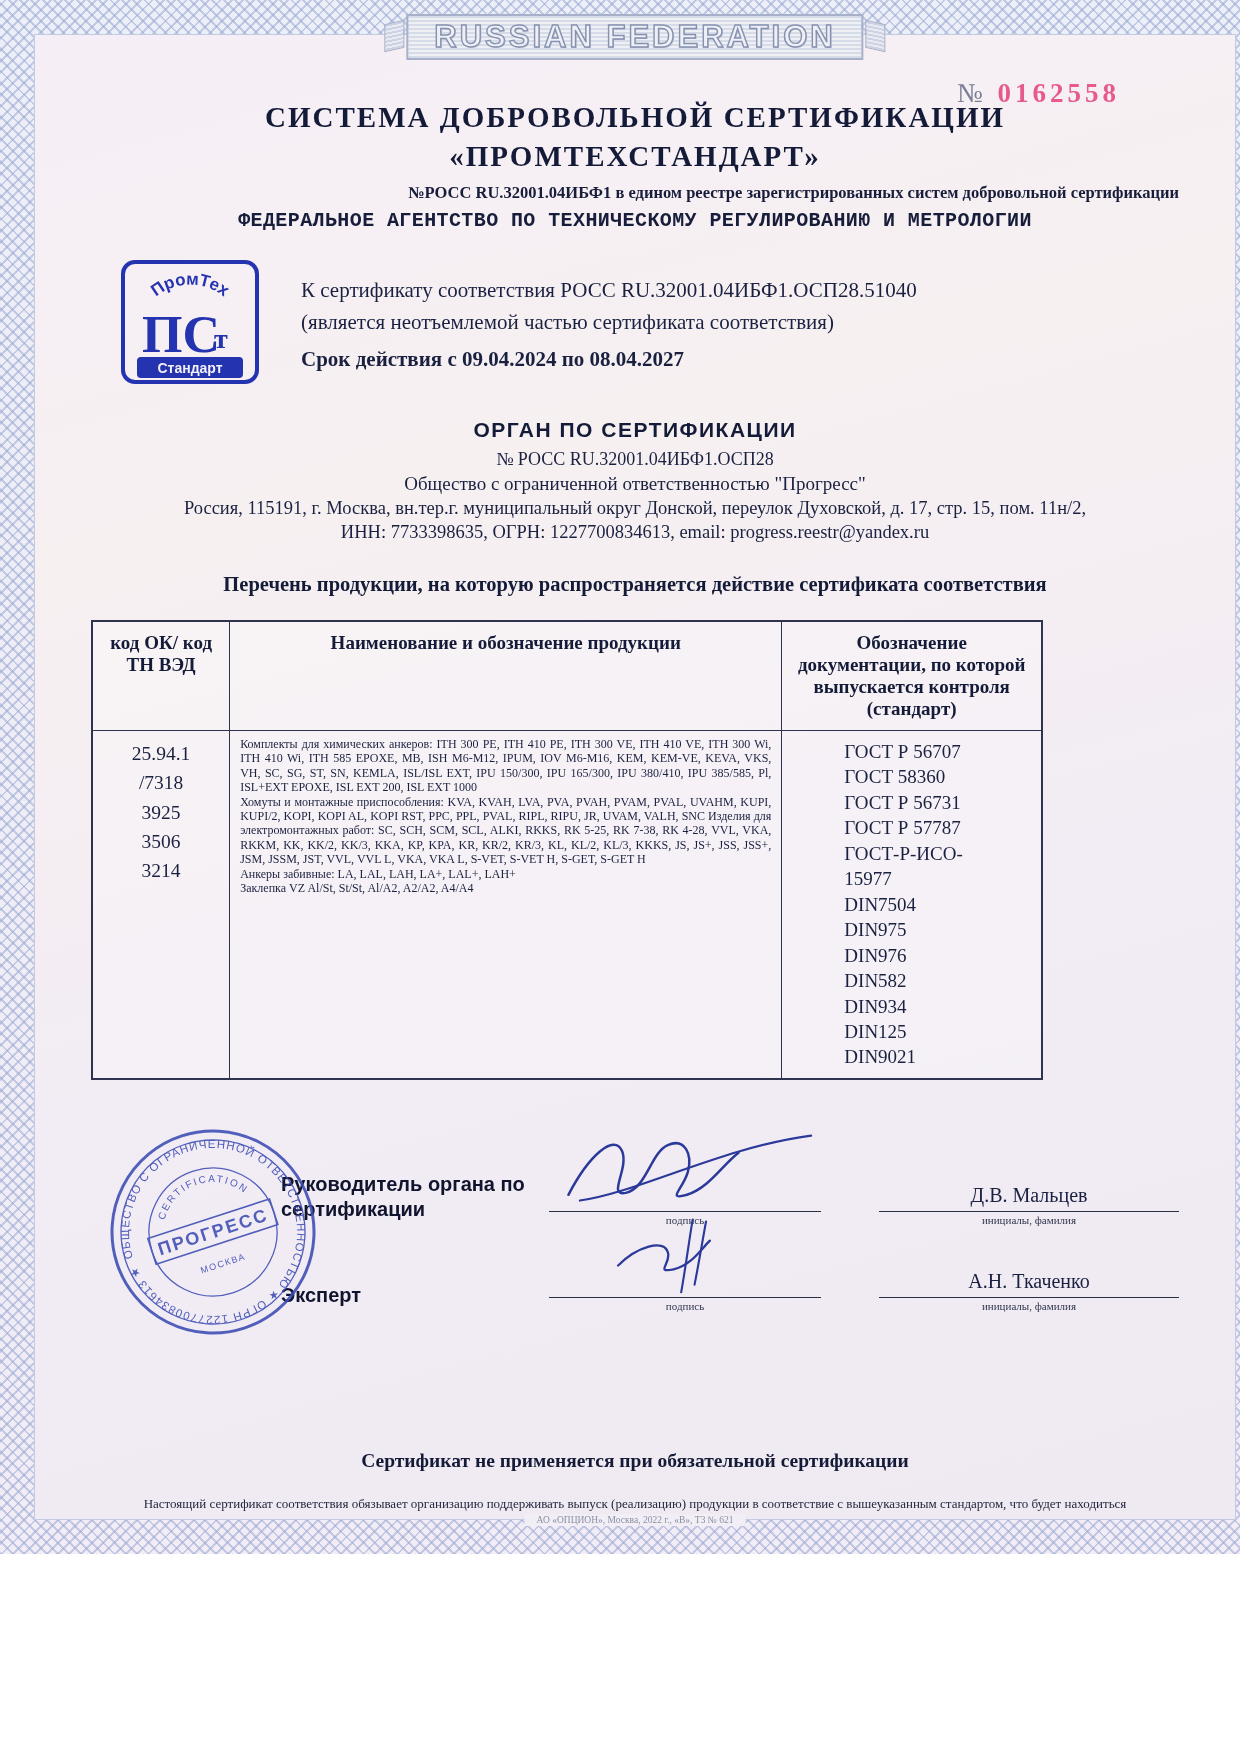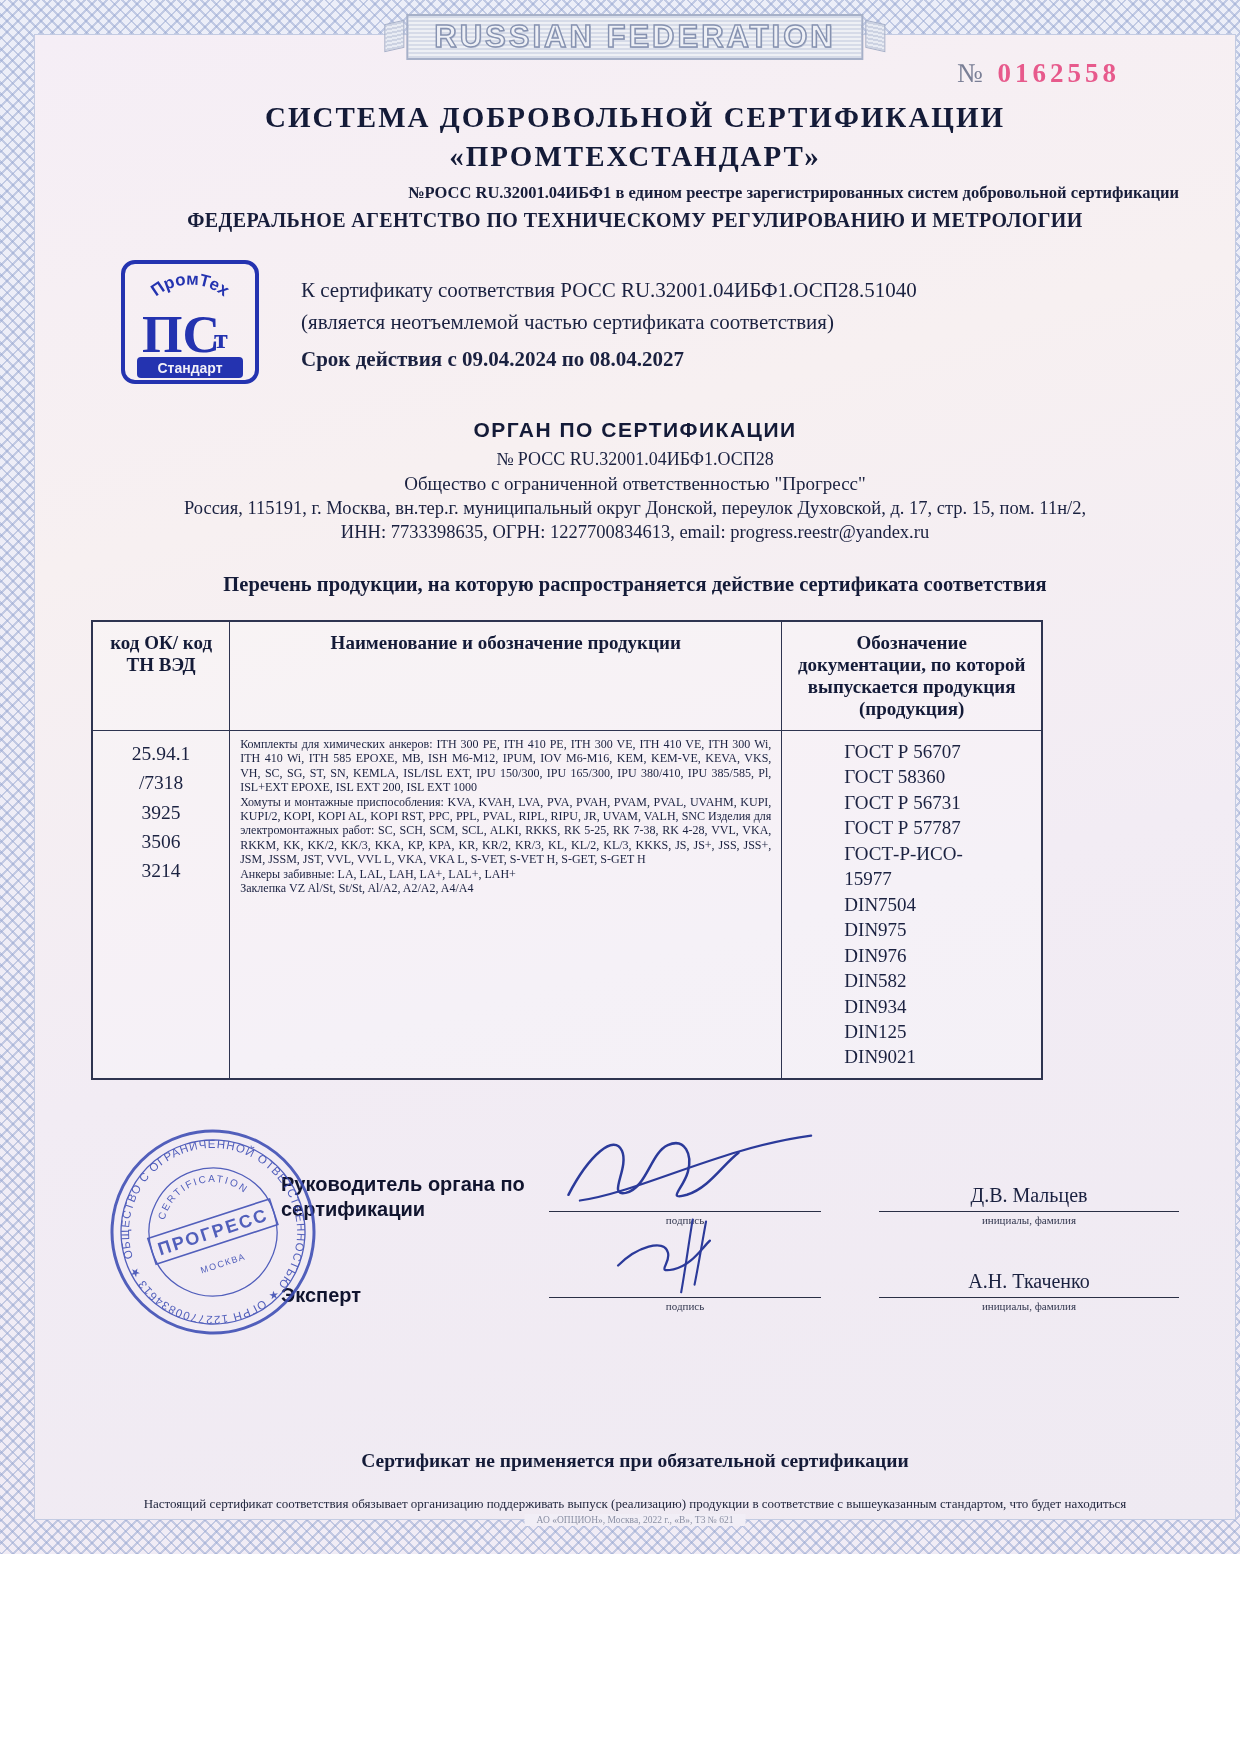--- a/index.html
+++ b/index.html
@@ -17,28 +17,28 @@
   .fed-banner{position:absolute;left:50%;top:14px;transform:translateX(-50%);
     font-family:"Liberation Sans",sans-serif;font-weight:900;font-size:31px;letter-spacing:3px;
     color:#eef0f6;-webkit-text-stroke:1.4px #8692b0;text-shadow:1px 1px 0 #b7bfd4;
     background:repeating-linear-gradient(0deg,#d6dbe8 0 2px,#eef0f5 2px 4px);
     border:2px solid #a6b0c8;padding:3px 26px;z-index:5;white-space:nowrap;}
   .fed-banner::before,.fed-banner::after{content:"";position:absolute;top:6px;width:18px;height:26px;
     background:repeating-linear-gradient(0deg,#ccd2e2 0 2px,#e8ebf3 2px 4px);border:1px solid #a6b0c8;}
   .fed-banner::before{left:-24px;transform:skewY(-12deg);}
   .fed-banner::after{right:-24px;transform:skewY(12deg);}
 
-  .doc-number{position:absolute;top:58px;right:150px;font-size:27px;letter-spacing:4px;z-index:5;}
+  .doc-number{position:absolute;top:78px;right:150px;font-size:27px;letter-spacing:4px;z-index:5;}
   .no-sign{color:#7a7f96;}
   .no-digits{color:#e75a8c;font-weight:bold;}
 
   .title1{margin:0;padding-top:66px;text-align:center;font-weight:bold;font-size:29px;letter-spacing:2px;color:#141b38;}
   .title2{text-align:center;font-weight:bold;font-size:29px;letter-spacing:2px;color:#141b38;margin-top:6px;}
   .registry{text-align:right;font-weight:bold;font-size:16.5px;margin-top:10px;color:#171d3a;}
-  .agency{text-align:center;font-weight:bold;font-size:20px;margin-top:6px;color:#171d3a;letter-spacing:.4px;}
+  .agency{text-align:center;font-weight:bold;font-size:20px;margin-top:6px;color:#171d3a;letter-spacing:.4px;font-family:Liberation Mono, monospace;}
   .annex{text-align:center;font-family:"Liberation Sans",sans-serif;font-weight:bold;font-size:31px;
     color:#1b2d74;margin-top:32px;letter-spacing:1px;}
 
   .logo-row{display:flex;margin-top:26px;padding-left:28px;}
   .logo{width:142px;height:128px;flex:0 0 auto;}
   .cert-ref{margin-left:40px;padding-top:20px;font-size:21px;color:#1a2140;}
   .cert-ref .line2{margin-top:7px;}
   .validity{margin-top:12px;font-weight:bold;font-size:21px;}
 
   .org-header{text-align:center;font-family:"Liberation Sans",sans-serif;font-weight:bold;font-size:21px;
@@ -126,21 +126,21 @@
       <div class="org-addr">Россия, 115191, г. Москва, вн.тер.г. муниципальный округ Донской, переулок Духовской, д. 17, стр. 15, пом. 11н/2,</div>
       <div class="org-addr">ИНН: 7733398635, ОГРН: 1227700834613, email: progress.reestr@yandex.ru</div>
 
       <div class="table-caption">Перечень продукции, на которую распространяется действие сертификата соответствия</div>
 
       <table class="products-table">
         <thead>
           <tr>
             <th class="col-codes">код ОК/ код ТН ВЭД</th>
             <th class="col-products">Наименование и обозначение продукции</th>
-            <th class="col-standards">Обозначение документации, по которой выпускается продукция (продукция)</th>
+            <th class="col-standards">Обозначение документации, по которой выпускается контроля (стандарт)</th>
           </tr>
         </thead>
         <tbody>
           <tr>
             <td class="codes">
               <div>
                   <div class="code-line">25.94.1</div>
                   <div class="code-line">/7318</div>
                   <div class="code-line">3925</div>
                   <div class="code-line">3506</div>

